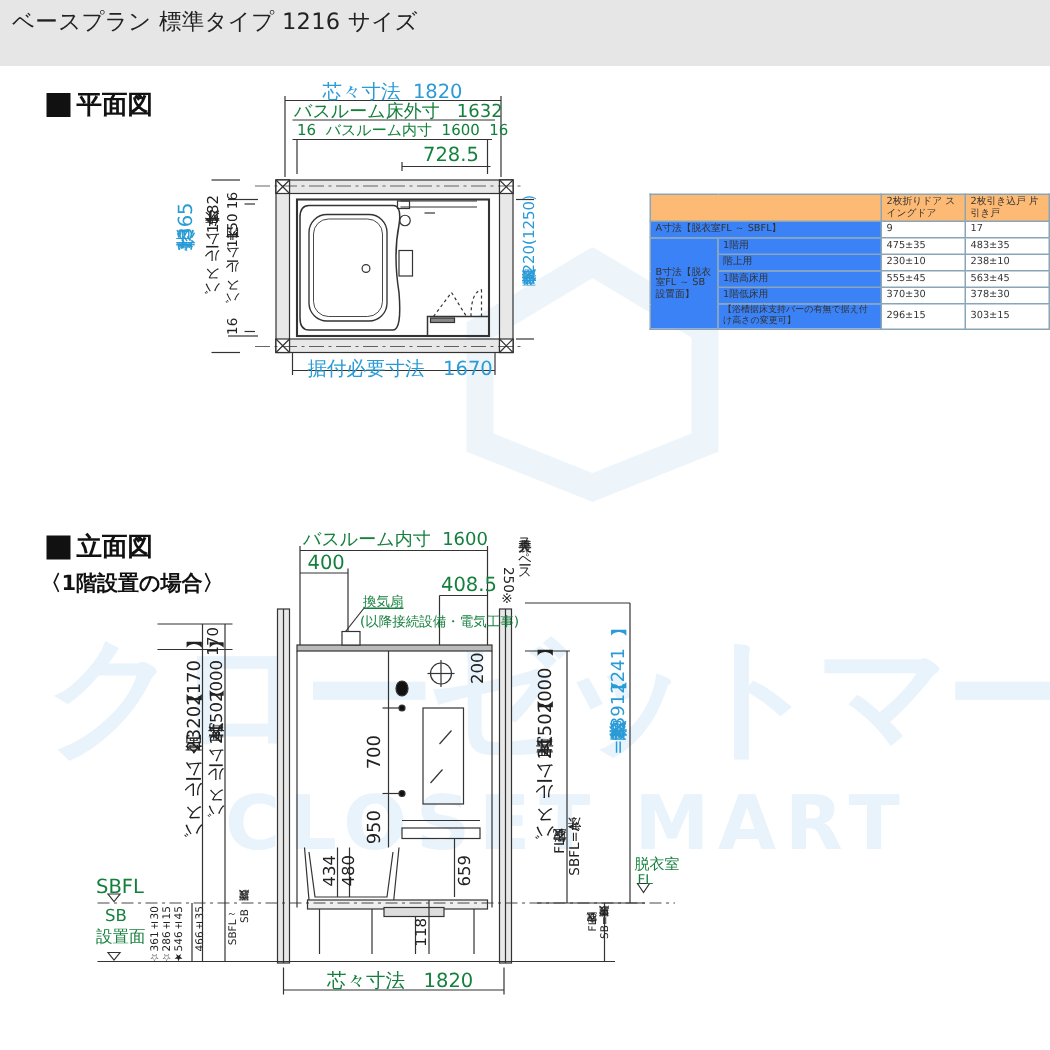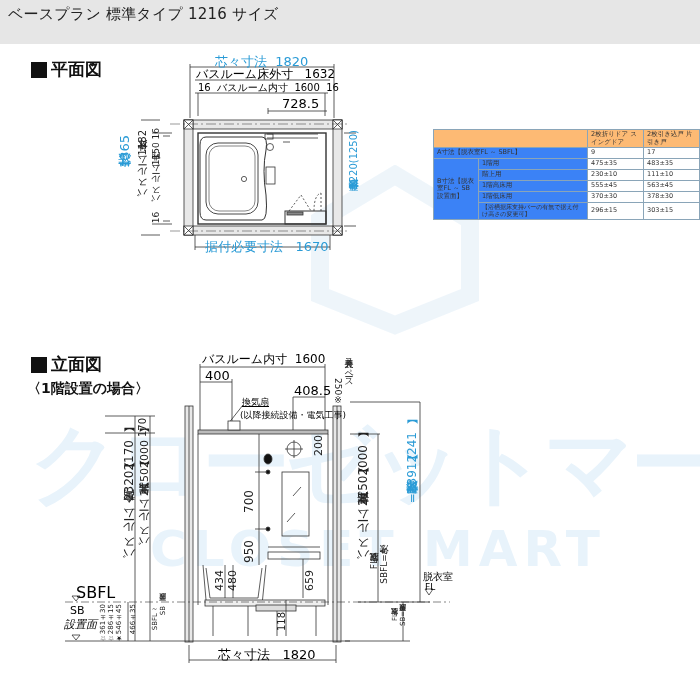--- a/index.html
+++ b/index.html
@@ -3,21 +3,21 @@
 <meta charset="utf-8">
 <style>
   * { margin:0; padding:0; box-sizing:border-box; }
   html, body { width:700px; height:700px; background:#ffffff; overflow:hidden; }
   body { position:relative; font-family:"DejaVu Sans","Liberation Sans",sans-serif; color:#222; }
   .header { position:absolute; left:0; top:0; width:700px; height:44px; background:#e6e6e6; }
   .header-title { position:absolute; left:8px; top:5px; font-size:15px; color:#222; letter-spacing:0.2px; }
   .section-title { position:absolute; font-size:17px; font-weight:bold; color:#111; display:flex; align-items:center; gap:2px; }
   .section-title .sq { display:inline-block; width:16px; height:16px; background:#111; margin-right:2px; }
   .subtitle { position:absolute; font-size:14px; font-weight:bold; color:#111; }
-  .t { position:absolute; white-space:nowrap; color:#000000; font-size:12px; line-height:1; }
+  .t { position:absolute; white-space:nowrap; color:#15803d; font-size:12px; line-height:1; }
   .blue { color:#2a9bd6; }
   .vt { writing-mode:vertical-rl; white-space:nowrap; position:absolute; line-height:1; }
   svg { position:absolute; left:0; top:0; }
   .tbl { position:absolute; left:433px; top:129px; border-collapse:collapse; font-size:6.5px; color:#333; }
   .tbl td { border:1px solid #8aa5b8; padding:1px 3px; height:11px; line-height:1.15; vertical-align:middle; }
   .tbl .hd { background:#fdba74; }
   .tbl .lab { background:#3b82f6; }
   .tbl .v { background:#fff; }
   .watermark { position:absolute; color:#e8f3fb; font-weight:bold; pointer-events:none; white-space:nowrap; }
 </style>
@@ -159,21 +159,21 @@
   </tr>
   <tr>
     <td class="lab" rowspan="5" style="width:45px;">B寸法【脱衣室FL ～ SB設置面】</td>
     <td class="lab">1階用</td>
     <td class="v">475±35</td>
     <td class="v">483±35</td>
   </tr>
   <tr>
     <td class="lab">階上用</td>
     <td class="v">230±10</td>
-    <td class="v">111±10</td>
+    <td class="v">238±10</td>
   </tr>
   <tr>
     <td class="lab">1階高床用</td>
     <td class="v">555±45</td>
     <td class="v">563±45</td>
   </tr>
   <tr>
     <td class="lab">1階低床用</td>
     <td class="v">370±30</td>
     <td class="v">378±30</td>
@@ -287,23 +287,23 @@
 <div class="vt" style="left:333px;top:378px;font-size:9px;">250※</div>
 
 <div class="vt" style="left:138px;top:418px;font-size:10px;transform:rotate(180deg);">170</div>
 <div class="vt" style="left:123px;top:440px;font-size:12px;transform:rotate(180deg);">
   <span>バスルーム全高</span>&nbsp;&nbsp;&nbsp;<span>2320【2170】</span>
 </div>
 <div class="vt" style="left:139px;top:440px;font-size:11px;transform:rotate(180deg);">
   <span>バスルーム天井高</span>&nbsp;&nbsp;<span>2150【2000】</span>
 </div>
 
-<div class="t" style="left:76px;top:585px;font-size:16px;">SBFL</div>
+<div class="t" style="left:64px;top:585px;font-size:13px;">SBFL</div>
 <div class="t" style="left:70px;top:605px;font-size:11px;">SB</div>
-<div class="t" style="left:64px;top:619px;font-size:11px;font-style:italic;">設置面</div>
+<div class="t" style="left:64px;top:619px;font-size:11px;">設置面</div>
 <div class="vt" style="left:100px;top:604px;font-size:7px;transform:rotate(180deg);">☆361±30</div>
 <div class="vt" style="left:108px;top:604px;font-size:7px;transform:rotate(180deg);">☆286±15</div>
 <div class="vt" style="left:116px;top:604px;font-size:7px;transform:rotate(180deg);">★546±45</div>
 <div class="vt" style="left:130px;top:604px;font-size:7px;transform:rotate(180deg);">466±35</div>
 <div class="vt" style="left:152px;top:606px;font-size:7px;transform:rotate(180deg);">SBFL～</div>
 <div class="vt" style="left:160px;top:606px;font-size:7px;transform:rotate(180deg);">SB設置面</div>
 
 <div class="vt" style="left:243px;top:490px;font-size:12px;transform:rotate(180deg);">700</div>
 <div class="vt" style="left:243px;top:540px;font-size:12px;transform:rotate(180deg);">950</div>
 <div class="vt" style="left:313px;top:435px;font-size:11px;transform:rotate(180deg);">200</div>

